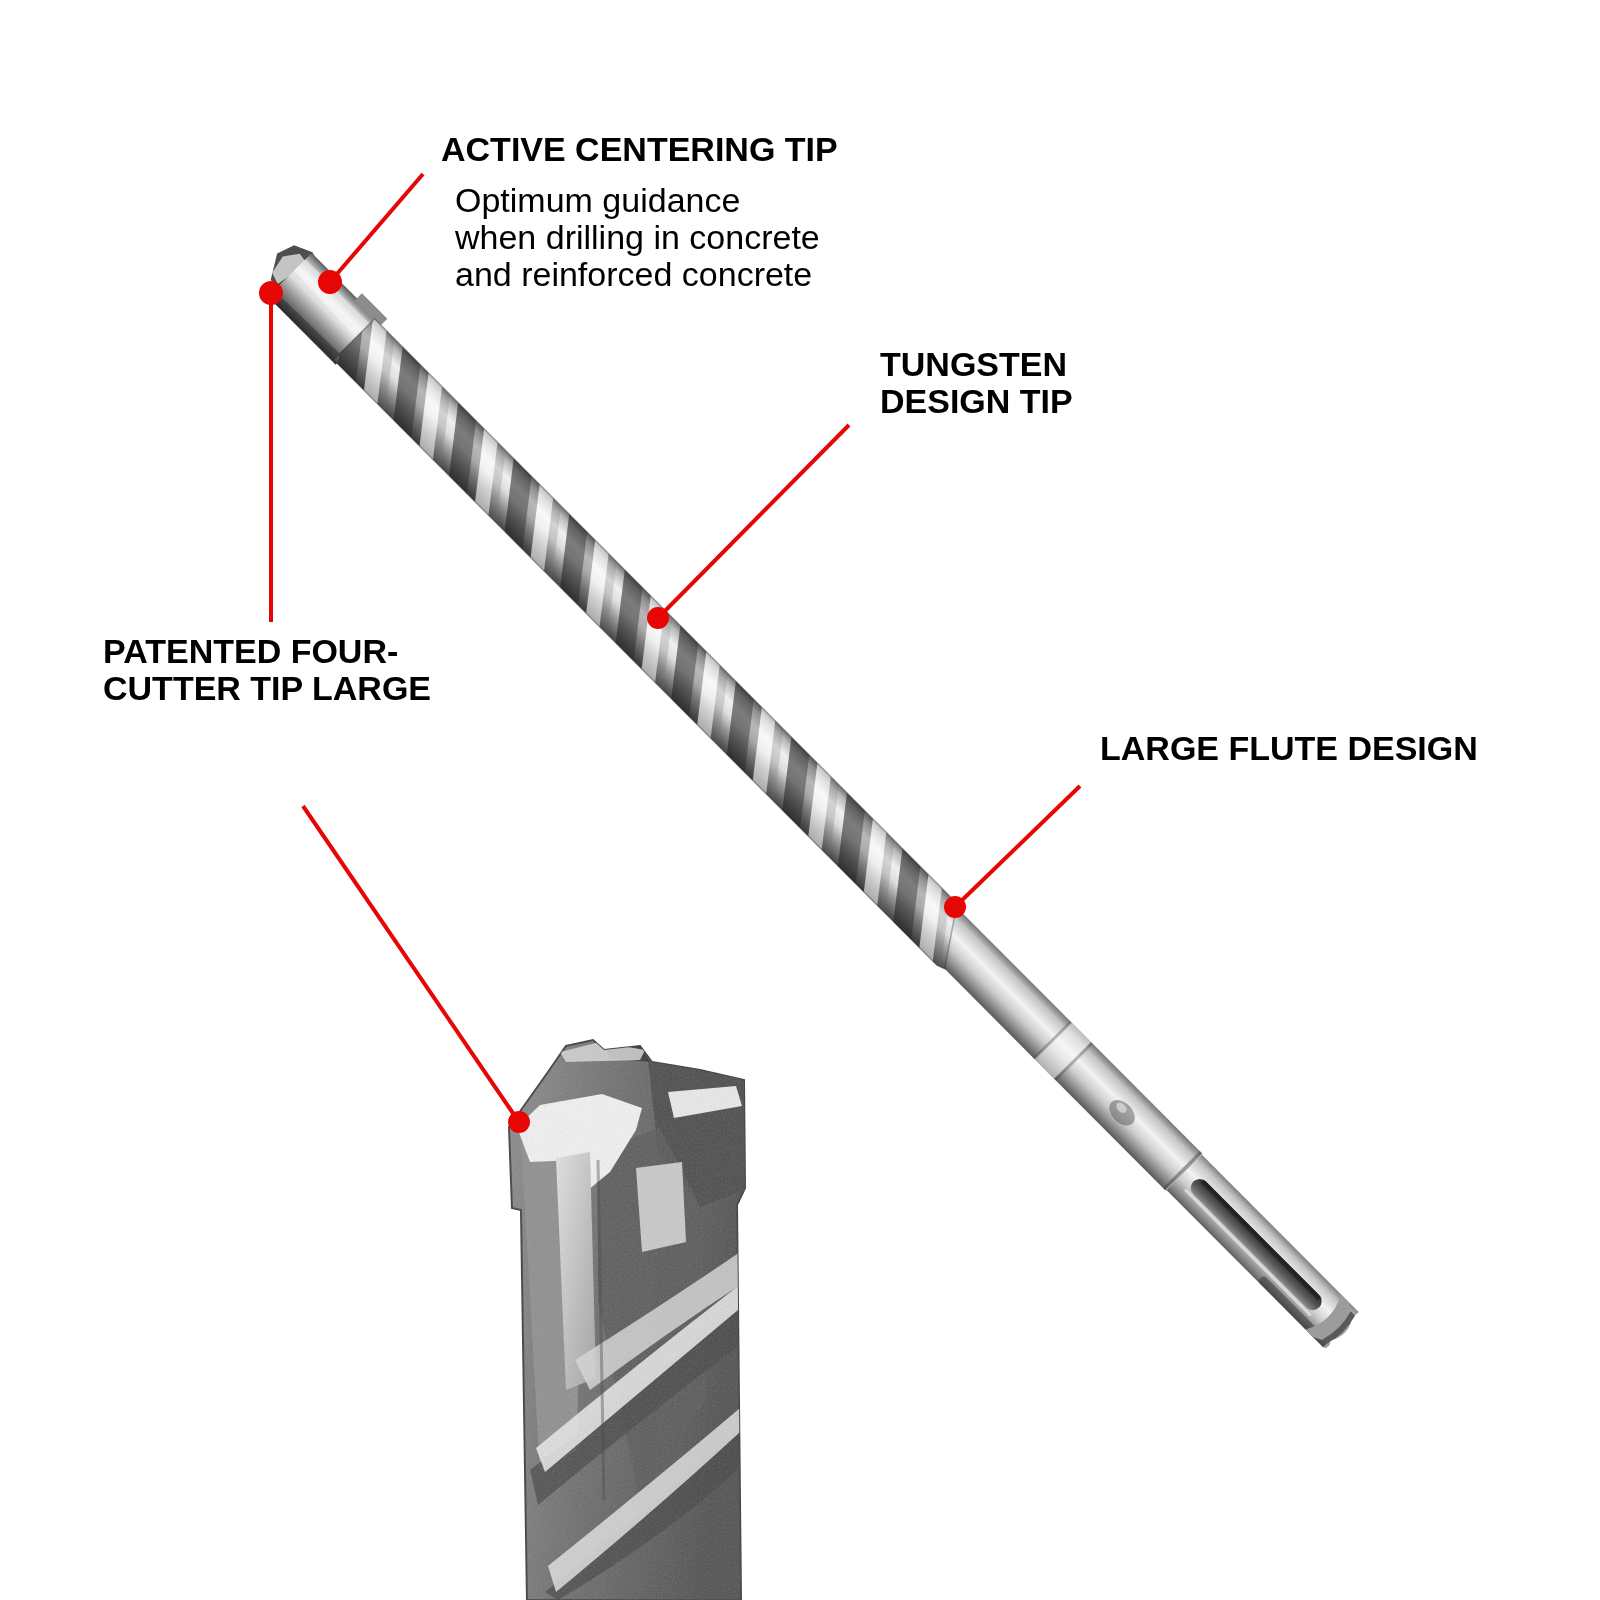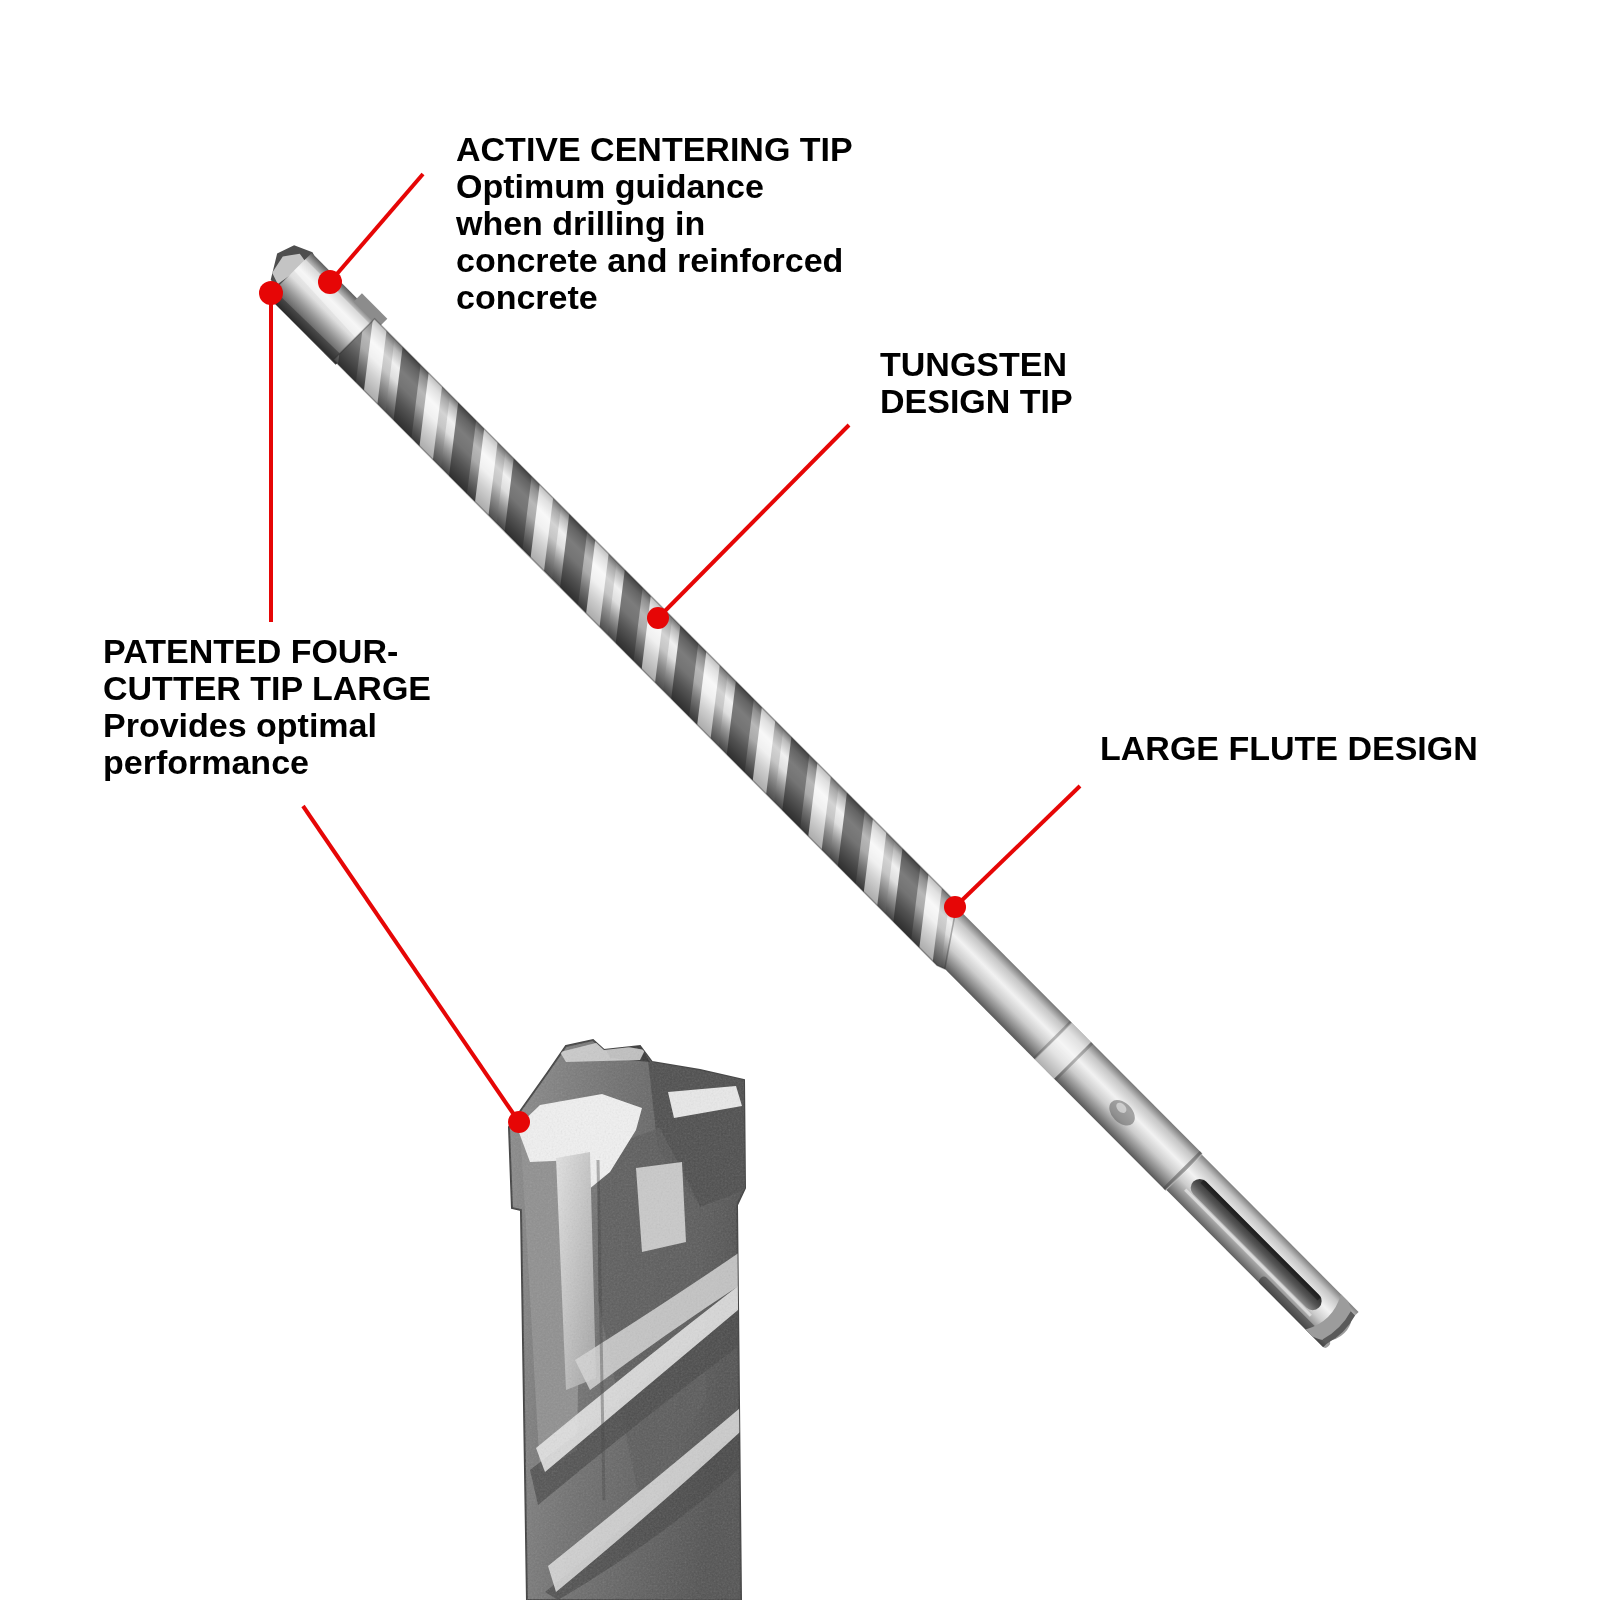--- a/index.html
+++ b/index.html
@@ -6,21 +6,21 @@
   .stage{
     position:relative;width:1600px;height:1600px;background:#ffffff;
     font-family:"Liberation Sans", sans-serif;color:#000;overflow:hidden;
   }
   .illustration{position:absolute;left:0;top:0;width:1600px;height:1600px;}
   .callout{position:absolute;}
   .callout h2{
     margin:0;font-size:34px;line-height:37px;font-weight:bold;letter-spacing:0;
   }
   .callout p{
-    margin:0;font-size:34px;line-height:37px;font-weight:bold;
+    margin:14px;font-size:34px;line-height:37px;font-weight:normal;
   }
 </style>
 </head>
 <body>
 
 <div class="stage">
 
   <svg class="illustration" viewBox="0 0 1600 1600">
     <defs>
       <linearGradient id="gShaft" x1="0" y1="-31" x2="0" y2="31" gradientUnits="userSpaceOnUse">
@@ -147,32 +147,31 @@
       <circle cx="519" cy="1122" r="11" stroke="none"></circle>
 
       <line x1="658" y1="618" x2="849" y2="425"></line>
       <circle cx="658" cy="618" r="11" stroke="none"></circle>
 
       <line x1="955" y1="907" x2="1080" y2="786"></line>
       <circle cx="955" cy="907" r="11" stroke="none"></circle>
     </g>
   </svg>
 
-  <div class="callout" style="left:456px;top:131px;width:400px;">
+  <div class="callout" style="left:441px;top:131px;width:400px;">
     <h2>ACTIVE CENTERING TIP</h2>
     <p>Optimum guidance when drilling in concrete and reinforced concrete</p>
   </div>
 
   <div class="callout" style="left:880px;top:346px;width:300px;">
     <h2>TUNGSTEN DESIGN TIP</h2>
   </div>
 
   <div class="callout" style="left:103px;top:633px;width:360px;">
     <h2>PATENTED FOUR-CUTTER TIP LARGE</h2>
-    <p>Provides optimal performance</p>
   </div>
 
   <div class="callout" style="left:1100px;top:730px;width:450px;">
     <h2>LARGE FLUTE DESIGN</h2>
   </div>
 
 
 </div>
 
 </body></html>

